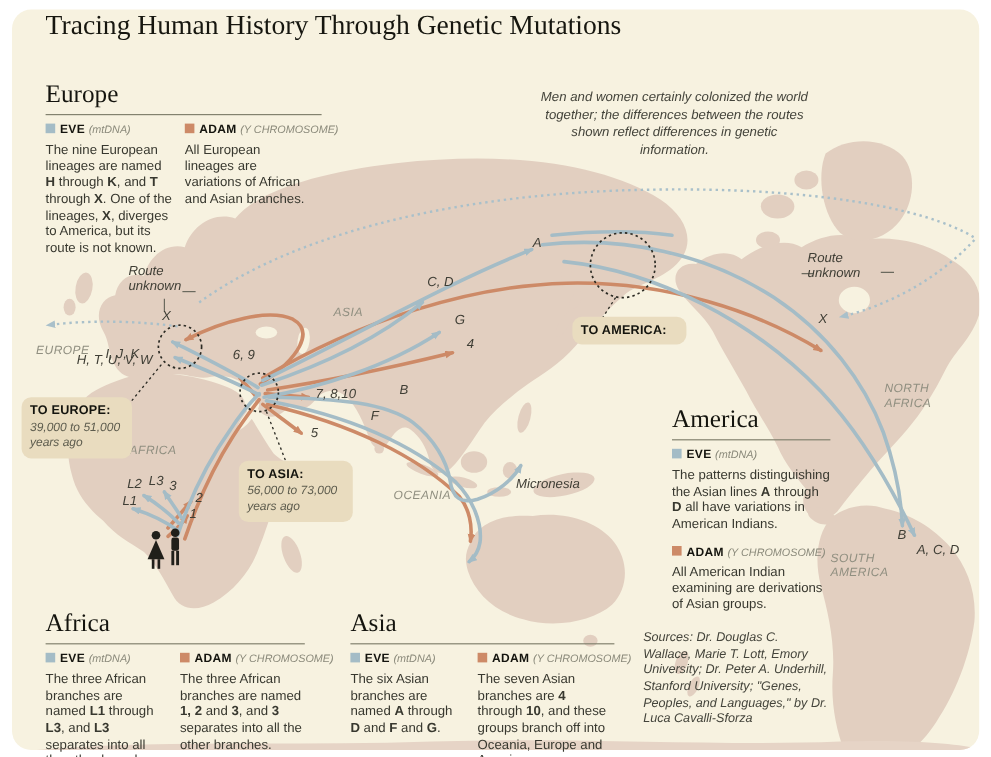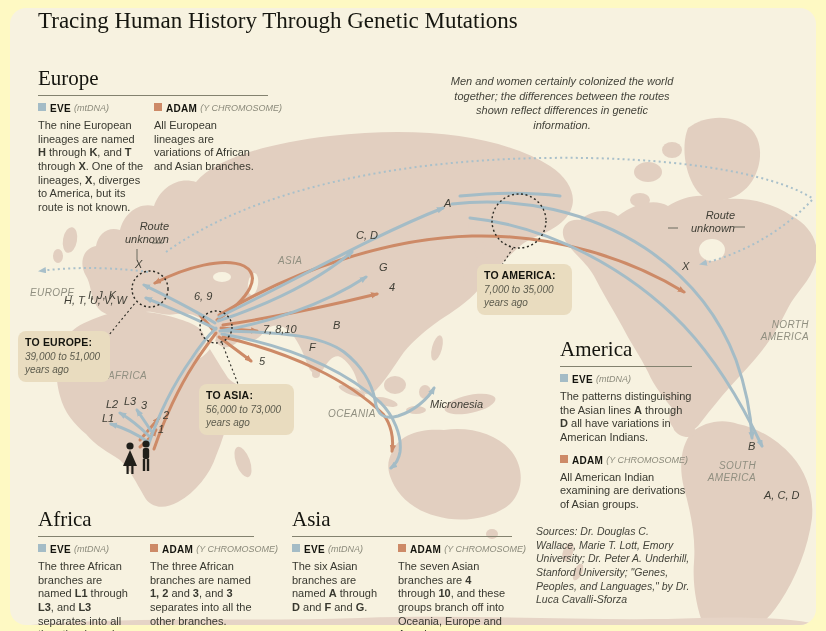--- a/index.html
+++ b/index.html
@@ -1,18 +1,18 @@
 <!DOCTYPE html>
 <html><head>
 <meta charset="utf-8">
 <style>
   * { box-sizing: border-box; margin: 0; padding: 0; }
   html,body { width:826px; height:631px; }
   body { font-family:"Liberation Sans",sans-serif; background:#d7d3c2; }
-  .stage { position:relative; width:826px; height:631px; background:#fef9c3; overflow:hidden; }
+  .stage { position:relative; width:826px; height:631px; background:#ffffff; overflow:hidden; }
   .card { position:absolute; left:10px; top:8px; width:806px; height:617px;
           background:#f7f2e0; border-radius:16px; overflow:hidden; }
   .map-svg { position:absolute; left:-10px; top:-8px; width:826px; height:631px; }
 
   .hdr-title { position:absolute; left:38px; top:8px; z-index:3;
     font-family:"Liberation Serif",serif; font-weight:normal; font-size:23px; color:#16160f; }
   .hdr-sub { position:absolute; left:38px; top:38px; width:632px; z-index:3;
     font-family:"Liberation Serif",serif; font-size:13.2px; line-height:1.35; color:#1a1a12; }
 
   .panel { position:absolute; z-index:3; }
@@ -31,21 +31,21 @@
   .note { position:absolute; left:448px; top:74px; width:228px; z-index:3; text-align:center;
     font-style:italic; font-size:11px; line-height:1.32; color:#44443b; }
 
   .callout { position:absolute; z-index:4; background:#e9dcbf; border-radius:8px; padding:5px 7px 6px; }
   .callout .ct { font-size:10.5px; font-weight:bold; color:#14140e; letter-spacing:.2px; }
   .callout .cy { font-size:10px; font-style:italic; color:#5c5b4d; line-height:1.3; margin-top:2px; }
 
   .mlabel { position:absolute; z-index:2; font-style:italic; font-size:11px; color:#3f3e35;
     white-space:pre-line; line-height:1.15; }
   .mlabel.region { font-size:10px; color:#908f80; letter-spacing:.4px; }
-  .mlabel.center { text-align:right; }
+  .mlabel.center { text-align:left; }
 
   .sources { position:absolute; left:536px; top:525px; width:154px; z-index:3;
     font-style:italic; font-size:10.5px; line-height:1.3; color:#44443b; }
   .credit { position:absolute; left:651px; top:600px; width:171px; height:25px; z-index:5;
     background:#fffdf4; border:1px solid #45443a; display:flex; align-items:center; justify-content:center;
     font-family:"Liberation Serif",serif; font-size:12.5px; color:#14140e; white-space:nowrap; }
 </style>
 </head>
 <body>
 
@@ -260,21 +260,20 @@
   <div class="callout" style="left:18px; top:331px; width:92px;">
     <div class="ct">TO EUROPE:</div>
     <div class="cy">39,000 to 51,000 years ago</div>
   </div>
   <div class="callout" style="left:199px; top:384px; width:95px;">
     <div class="ct">TO ASIA:</div>
     <div class="cy">56,000 to 73,000 years ago</div>
   </div>
   <div class="callout" style="left:477px; top:264px; width:95px;">
     <div class="ct">TO AMERICA:</div>
-    <div class="cy">7,000 to 35,000 years ago</div>
   </div>
 
   <span class="mlabel center" style="left:107px; top:220px; width:62px;">Route
 unknown</span>
   <span class="mlabel" style="left:135px; top:258px;">X</span>
   <span class="mlabel" style="left:64px; top:274px;margin-top:20px;">H, T, U, V, W</span>
   <span class="mlabel" style="left:88px; top:289px;">I, J, K</span>
   <span class="mlabel region" style="left:30px; top:287px;">EUROPE</span>
   <span class="mlabel" style="left:194px; top:290px;">6, 9</span>
   <span class="mlabel region" style="left:278px; top:255px;">ASIA</span>
@@ -292,21 +291,21 @@
   <span class="mlabel" style="left:141px; top:399px;">3</span>
   <span class="mlabel" style="left:102px; top:412px;">L1</span>
   <span class="mlabel" style="left:163px; top:409px;">2</span>
   <span class="mlabel" style="left:158px; top:423px;">1</span>
   <span class="mlabel region" style="left:328px; top:408px;">OCEANIA</span>
   <span class="mlabel" style="left:430px; top:398px;">Micronesia</span>
   <span class="mlabel center" style="left:673px; top:209px; width:62px;">Route
 unknown</span>
   <span class="mlabel" style="left:682px; top:260px;">X</span>
   <span class="mlabel region center" style="left:737px; top:319px; width:72px;">NORTH
-AMERICA</span>
+AFRICA</span>
   <span class="mlabel" style="left:748px; top:440px;">B</span>
-  <span class="mlabel" style="left:764px; top:453px;margin-top:36px;">A, C, D</span>
+  <span class="mlabel" style="left:764px; top:453px;">A, C, D</span>
   <span class="mlabel region center" style="left:692px; top:460px; width:64px;">SOUTH
 AMERICA</span>
 
   <div class="sources">Sources: Dr. Douglas C. Wallace, Marie T. Lott, Emory University; Dr. Peter A. Underhill, Stanford University; "Genes, Peoples, and Languages," by Dr. Luca Cavalli-Sforza</div>
 
 </div>
 
 </body></html>

